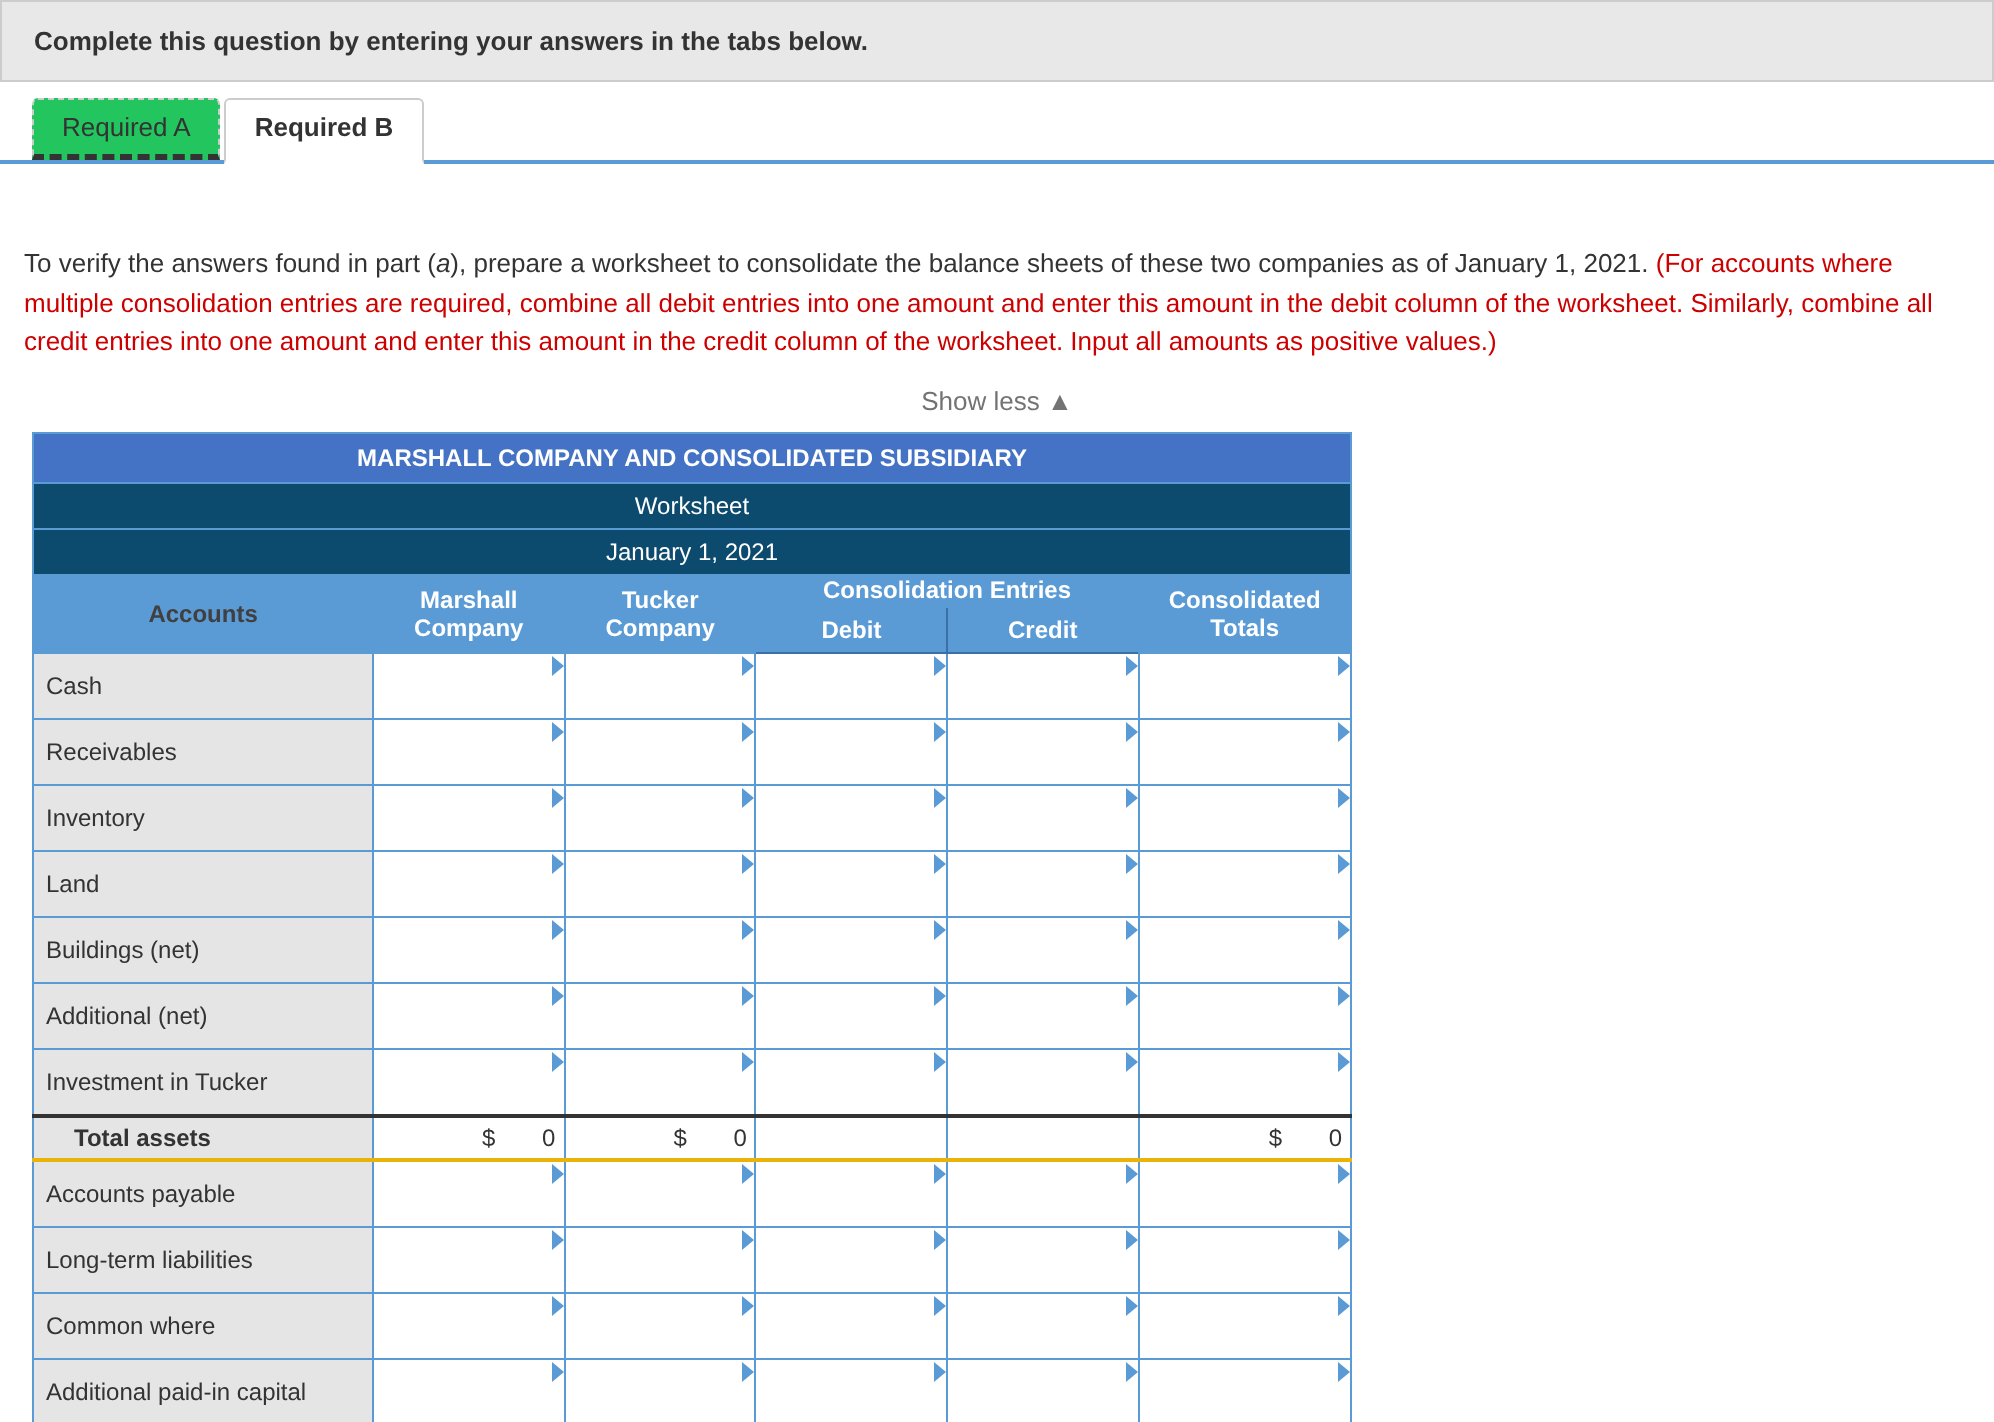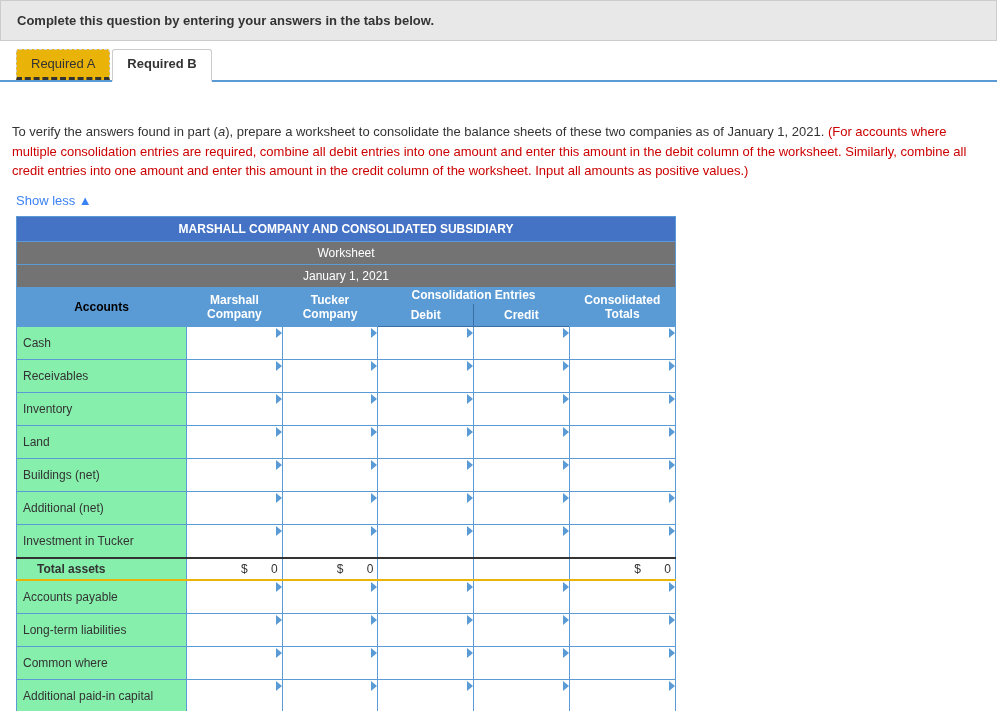--- a/index.html
+++ b/index.html
@@ -19,21 +19,21 @@
       padding: 8px 16px 0 16px;
       background: #fff;
     }
 
     .tab {
       padding: 6px 14px;
       font-size: 13px;
       cursor: pointer;
       border: 1px solid #ccc;
       border-bottom: none;
-      background: #eab308;
+      background: #22c55e;
       margin-right: 2px;
       border-radius: 3px 3px 0 0;
     }
 
     .tab.active {
       background: #fff;
       border-bottom: 2px solid #fff;
       margin-bottom: -2px;
       font-weight: bold;
     }
@@ -48,77 +48,77 @@
       line-height: 1.5;
       color: #333;
       margin-top: 28px;
     }
 
     .instructions .highlight {
       color: #c00;
     }
 
     .show-less {
-      text-align: left;
+      text-align: center;
       padding: 4px 16px 8px 16px;
       font-size: 13px;
-      color: #3b82f6;
+      color: #737373;
       cursor: pointer;
     }
 
     .show-less span {
       cursor: pointer;
     }
 
     .worksheet-container {
       padding: 0 16px 20px 16px;
     }
 
     .worksheet-table {
       border-collapse: collapse;
       width: 660px;
     }
 
     .table-header-light {
-      background: #737373;
+      background: #0c4a6e;
       color: #fff;
       text-align: center;
       padding: 4px 8px;
       font-size: 13px;
     }
 
     .col-header {
       background: #5b9bd5;
       color: #fff;
       text-align: center;
       padding: 5px 4px;
       font-size: 12px;
       font-weight: bold;
       border: 1px solid #3a70a8;
     }
 
     .col-header-accounts {
       background: #5b9bd5;
-      color: #000000;
+      color: #404040;
       text-align: center;
       padding: 5px 4px;
       font-size: 12px;
       font-weight: bold;
       border: 1px solid #3a70a8;
       vertical-align: middle;
     }
 
     .worksheet-table td, .worksheet-table th {
       border: 1px solid #5b9bd5;
       font-size: 12px;
     }
 
     .row-label {
       padding: 3px 6px;
-      background: #86efac;
+      background: #e5e5e5;
       min-width: 160px;
     }
 
     .row-label.total {
       padding-left: 20px;
       font-weight: bold;
     }
 
     .input-cell {
       background: #fff;

